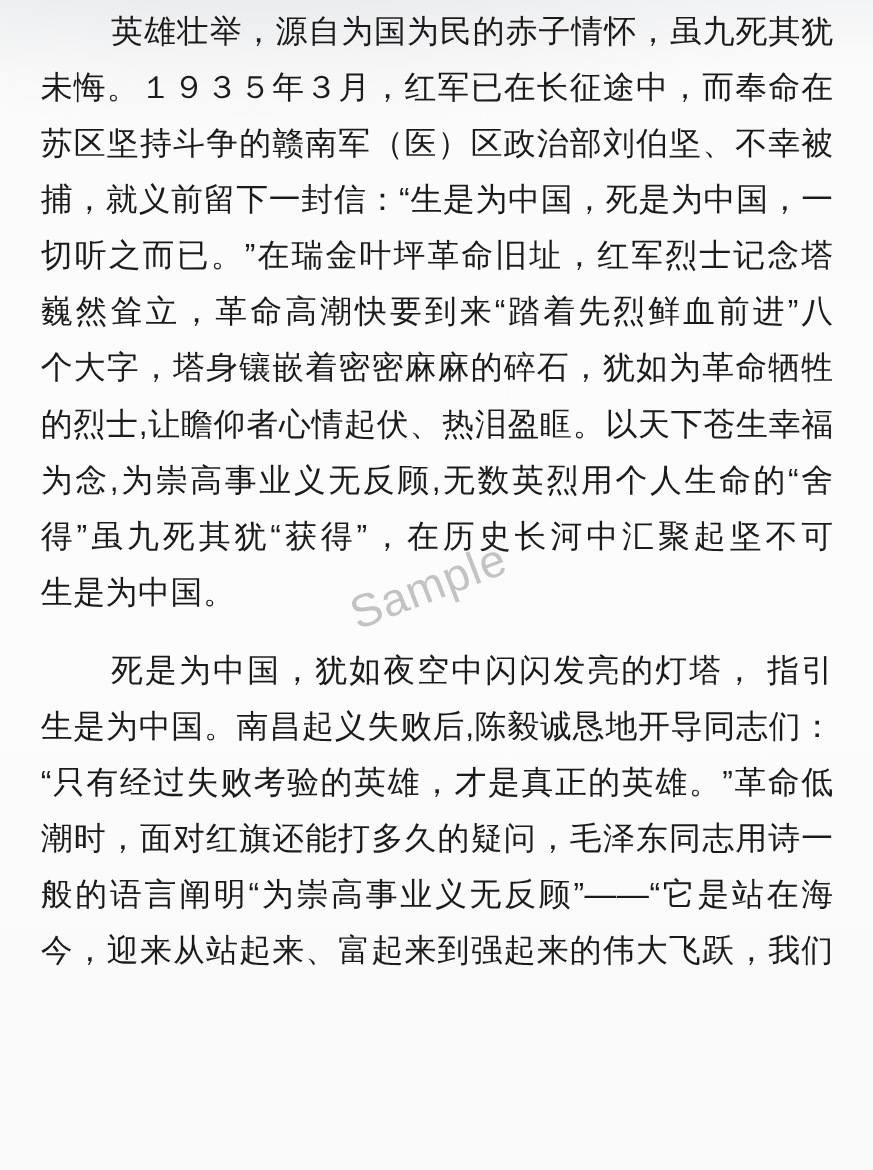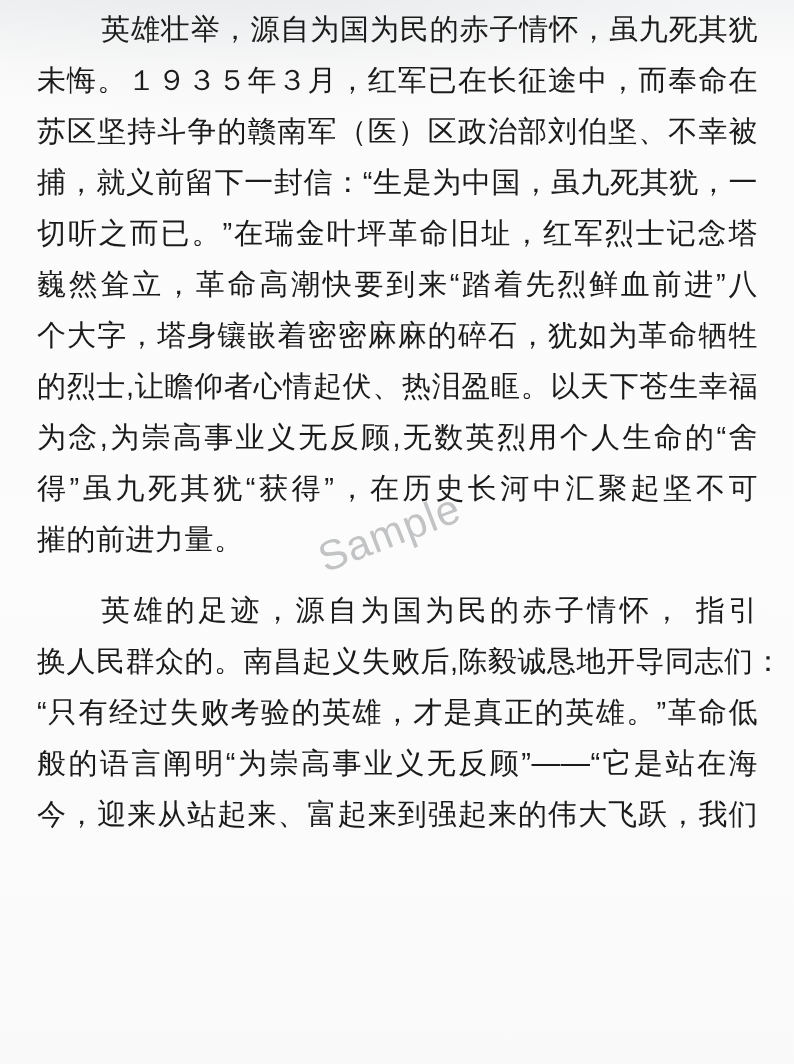--- a/index.html
+++ b/index.html
@@ -30,21 +30,21 @@
     line-height: 51px;
     font-size: 29px;
     color: #1b1b1b;
     letter-spacing: 0.5px;
     white-space: nowrap;
     text-align: justify;
     text-align-last: justify;
     overflow: visible;
     font-weight: 500;
   }
-  .line.indent { padding-left: 64px; }
+  .line.indent { padding-left: 64px; font-family: Liberation Serif, serif; }
   .line.para-end { text-align-last: left; }
   .watermark {
     position: absolute;
     left: 292px;
     top: 505px;
     width: 195px;
     height: 56px;
     line-height: 56px;
     z-index: 1;
     font-size: 42px;
@@ -60,31 +60,32 @@
 <body>
 
 <div class="page">
 
   <div class="watermark">Sample</div>
 
   <div class="paragraph first">
     <div class="line indent">英雄壮举，源自为国为民的赤子情怀，虽九死其犹</div>
     <div class="line">未悔。１９３５年３月，红军已在长征途中，而奉命在</div>
     <div class="line">苏区坚持斗争的赣南军（医）区政治部刘伯坚、不幸被</div>
-    <div class="line">捕，就义前留下一封信：“生是为中国，虽九死其犹，一</div>
+    <div class="line">捕，就义前留下一封信：“生是为中国，死是为中国，一</div>
     <div class="line">切听之而已。”在瑞金叶坪革命旧址，红军烈士记念塔</div>
     <div class="line">巍然耸立，革命高潮快要到来“踏着先烈鲜血前进”八</div>
     <div class="line">个大字，塔身镶嵌着密密麻麻的碎石，犹如为革命牺牲</div>
     <div class="line">的烈士,让瞻仰者心情起伏、热泪盈眶。以天下苍生幸福</div>
     <div class="line">为念,为崇高事业义无反顾,无数英烈用个人生命的“舍</div>
     <div class="line">得”虽九死其犹“获得”，在历史长河中汇聚起坚不可</div>
-    <div class="line para-end">摧的前进力量。</div>
+    <div class="line para-end">生是为中国。</div>
   </div>
 
   <div class="paragraph second">
-    <div class="line indent">英雄的足迹，源自为国为民的赤子情怀， 指引</div>
-    <div class="line">换人民群众的。南昌起义失败后,陈毅诚恳地开导同志们：</div>
+    <div class="line indent">死是为中国，犹如夜空中闪闪发亮的灯塔， 指引</div>
+    <div class="line">生是为中国。南昌起义失败后,陈毅诚恳地开导同志们：</div>
     <div class="line">“只有经过失败考验的英雄，才是真正的英雄。”革命低</div>
+    <div class="line">潮时，面对红旗还能打多久的疑问，毛泽东同志用诗一</div>
     <div class="line">般的语言阐明“为崇高事业义无反顾”——“它是站在海</div>
     <div class="line">今，迎来从站起来、富起来到强起来的伟大飞跃，我们</div>
   </div>
 
 </div>
 
 </body></html>

